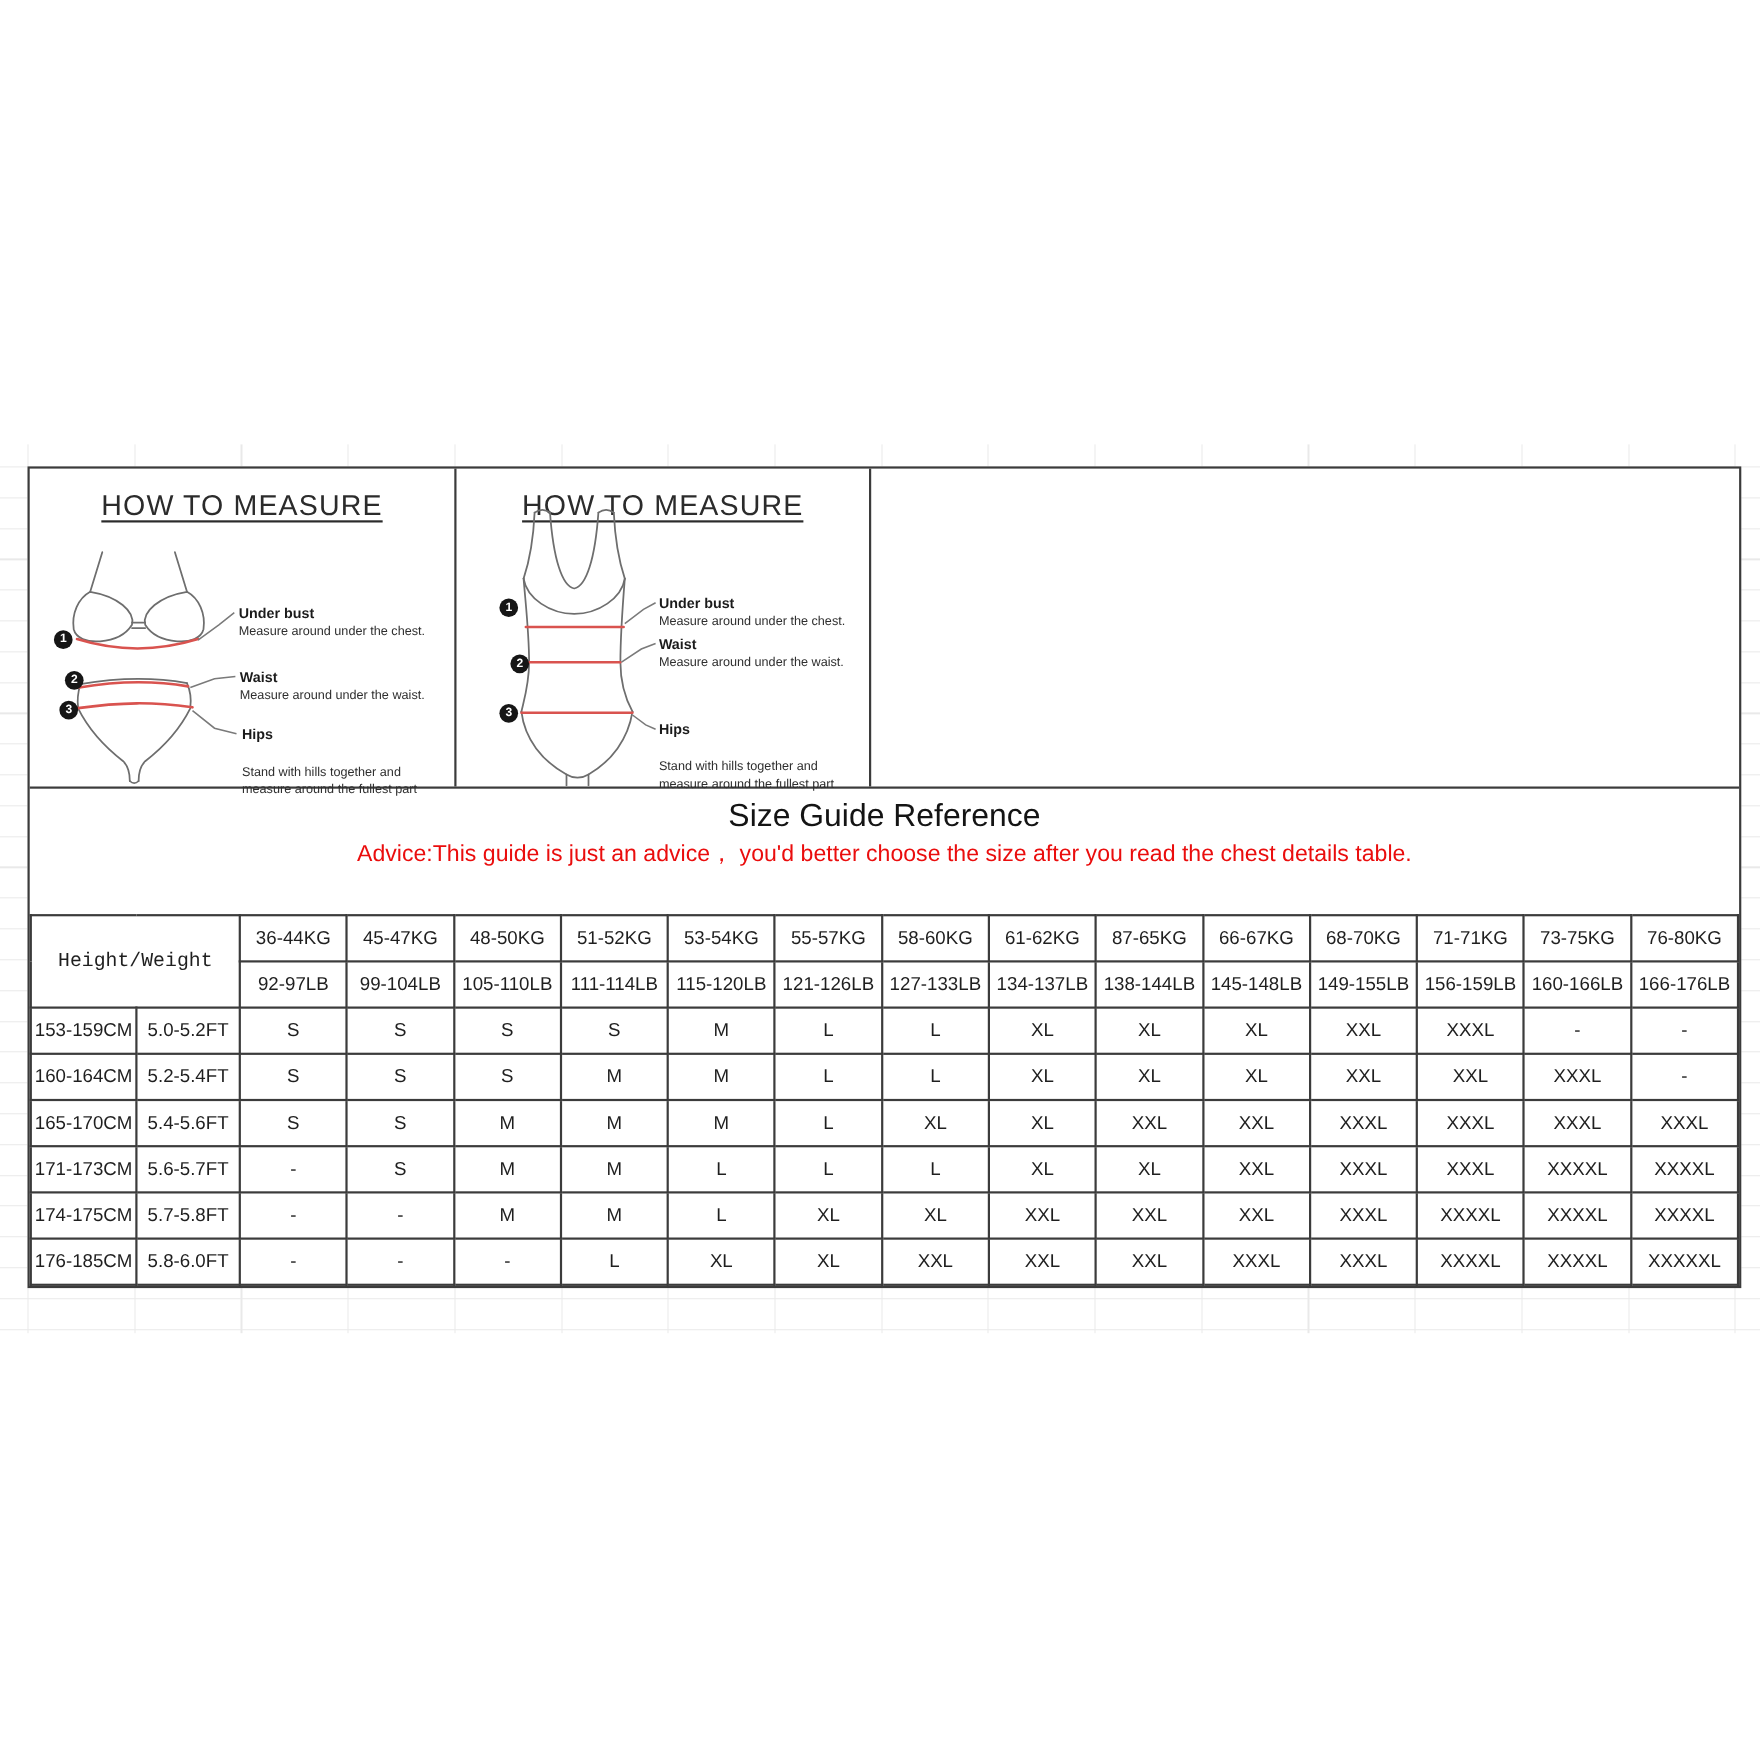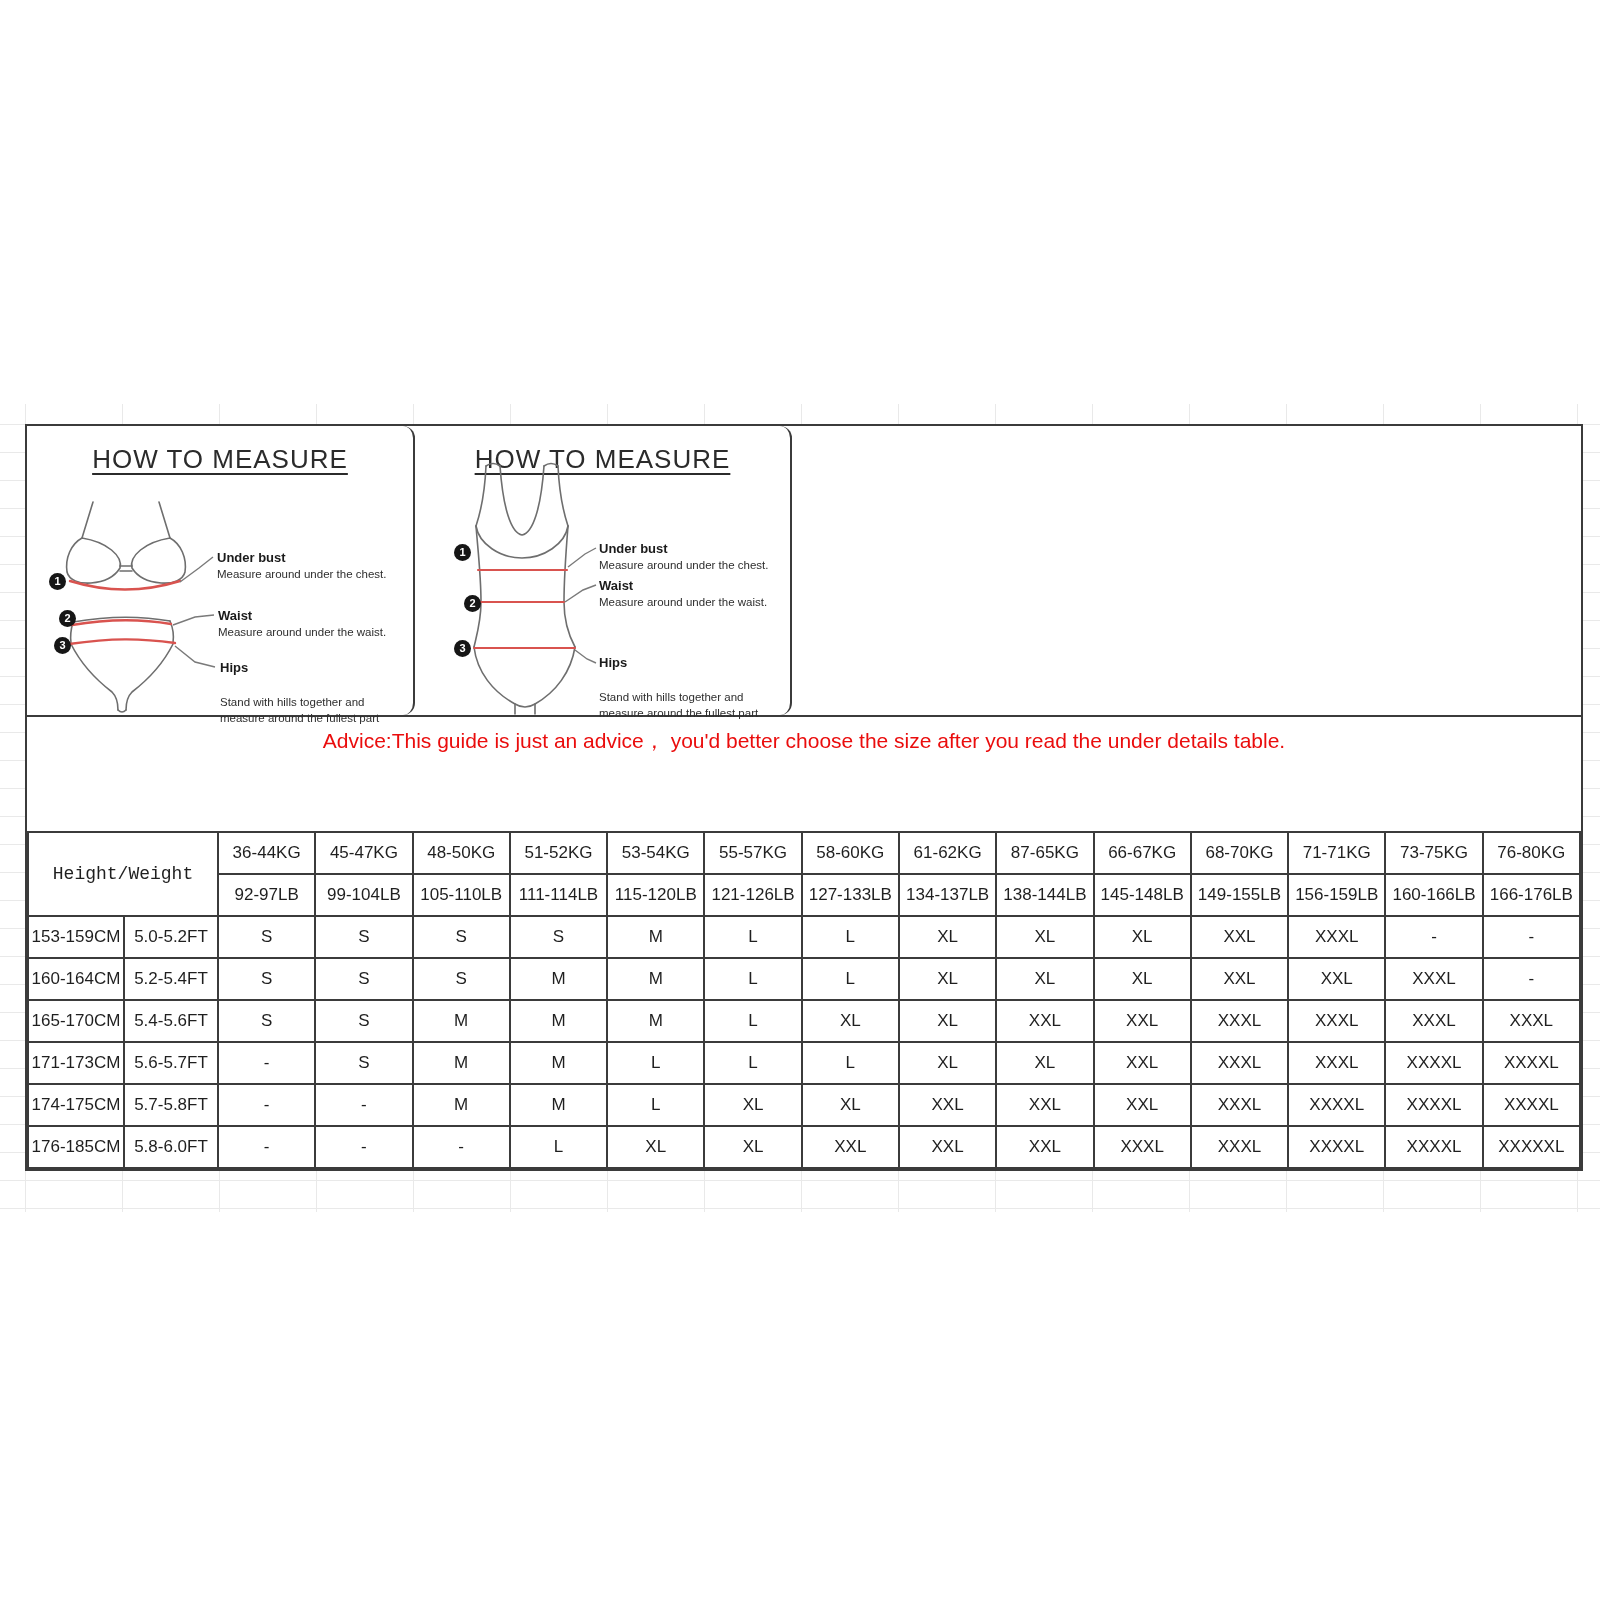--- a/index.html
+++ b/index.html
@@ -13,21 +13,21 @@
       repeating-linear-gradient(90deg,#e9e9e9 0 1px,transparent 1px 97px),
       repeating-linear-gradient(180deg,#e9e9e9 0 1px,transparent 1px 28px);
     background-position:25px 0,0 20px;}
 
   
   .sheet{position:absolute;left:25px;top:424px;width:1558px;background:#ffffff;
          border:2px solid #3b3b3b;box-sizing:border-box;}
 
   
   .measure-row{display:flex;height:289px;border-bottom:2px solid #3b3b3b;}
-  .panel{position:relative;box-sizing:border-box;height:100%;border-radius:12px;}
+  .panel{position:relative;box-sizing:border-box;height:100%;}
   .panel-1{width:388px;border-right:2px solid #3b3b3b;}
   .panel-2{width:377px;border-right:2px solid #3b3b3b;}
   .panel-empty{flex:1;}
   .panel-title{position:absolute;top:18px;left:0;width:100%;text-align:center;
     font-size:26px;font-weight:400;letter-spacing:1px;color:#2b2b2b;
     text-decoration:underline;text-underline-offset:5px;text-decoration-thickness:2px;}
   .panel svg{position:absolute;left:0;top:0;}
   .marker{position:absolute;width:17px;height:17px;border-radius:50%;background:#161616;
     color:#ffffff;font-size:11px;font-weight:700;line-height:17px;text-align:center;}
   .m-label{position:absolute;font-size:13px;font-weight:700;color:#1b1b1b;white-space:nowrap;}
@@ -140,21 +140,22 @@
         <span class="m-label" style="left:184px;top:152px">Waist</span>
         <span class="m-desc" style="left:184px;top:169px">Measure around under the waist.</span>
         <span class="m-label" style="left:184px;top:229px">Hips</span>
         <span class="m-desc wrap" style="left:184px;top:246px">Stand with hills together and measure around  the fullest part</span>
       </section>
 
       <div class="panel-empty"></div>
     </div>
 
     <div class="guide-header">
-      <p class="guide-advice">Advice:This guide is just an advice， you'd better choose the size after you read the under details table.</p>
+      <h1 class="guide-title">Size Guide Reference</h1>
+      <p class="guide-advice">Advice:This guide is just an advice， you'd better choose the size after you read the chest details table.</p>
     </div>
 
     <table class="size-table">
       <colgroup>
         <col style="width:96px">
           <col style="width:94px">
         <col>
           <col>
           <col>
           <col>

